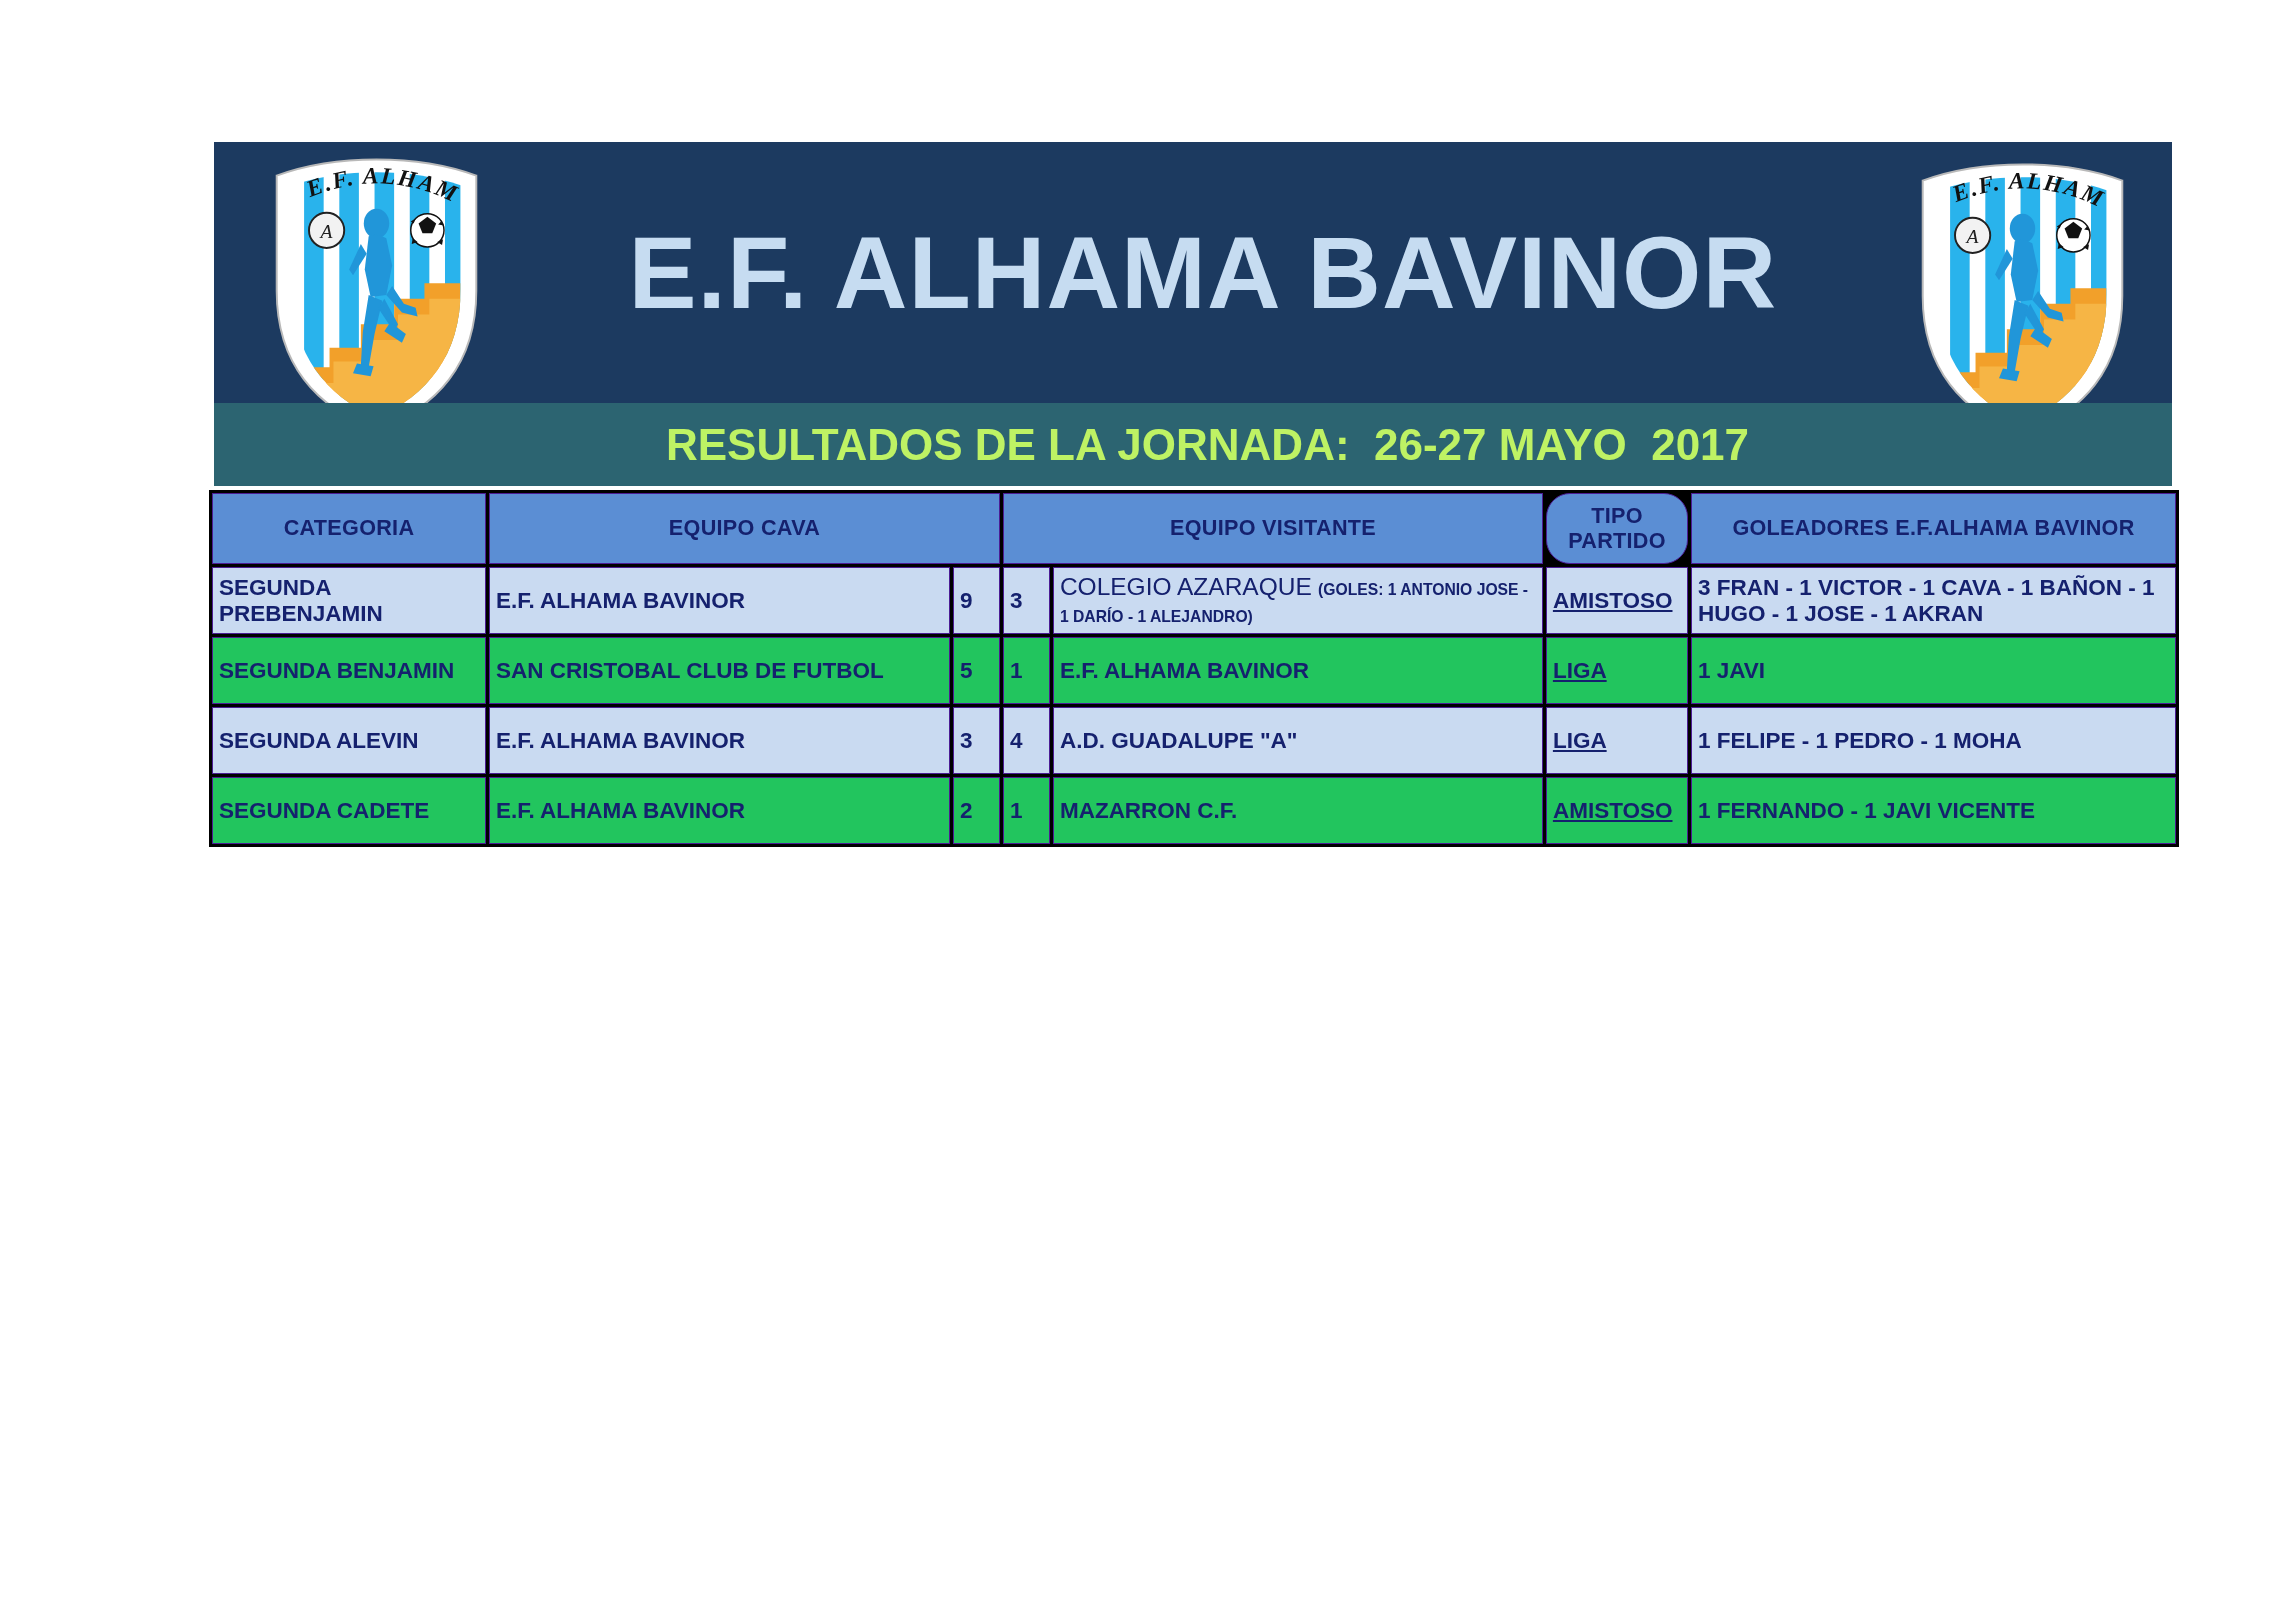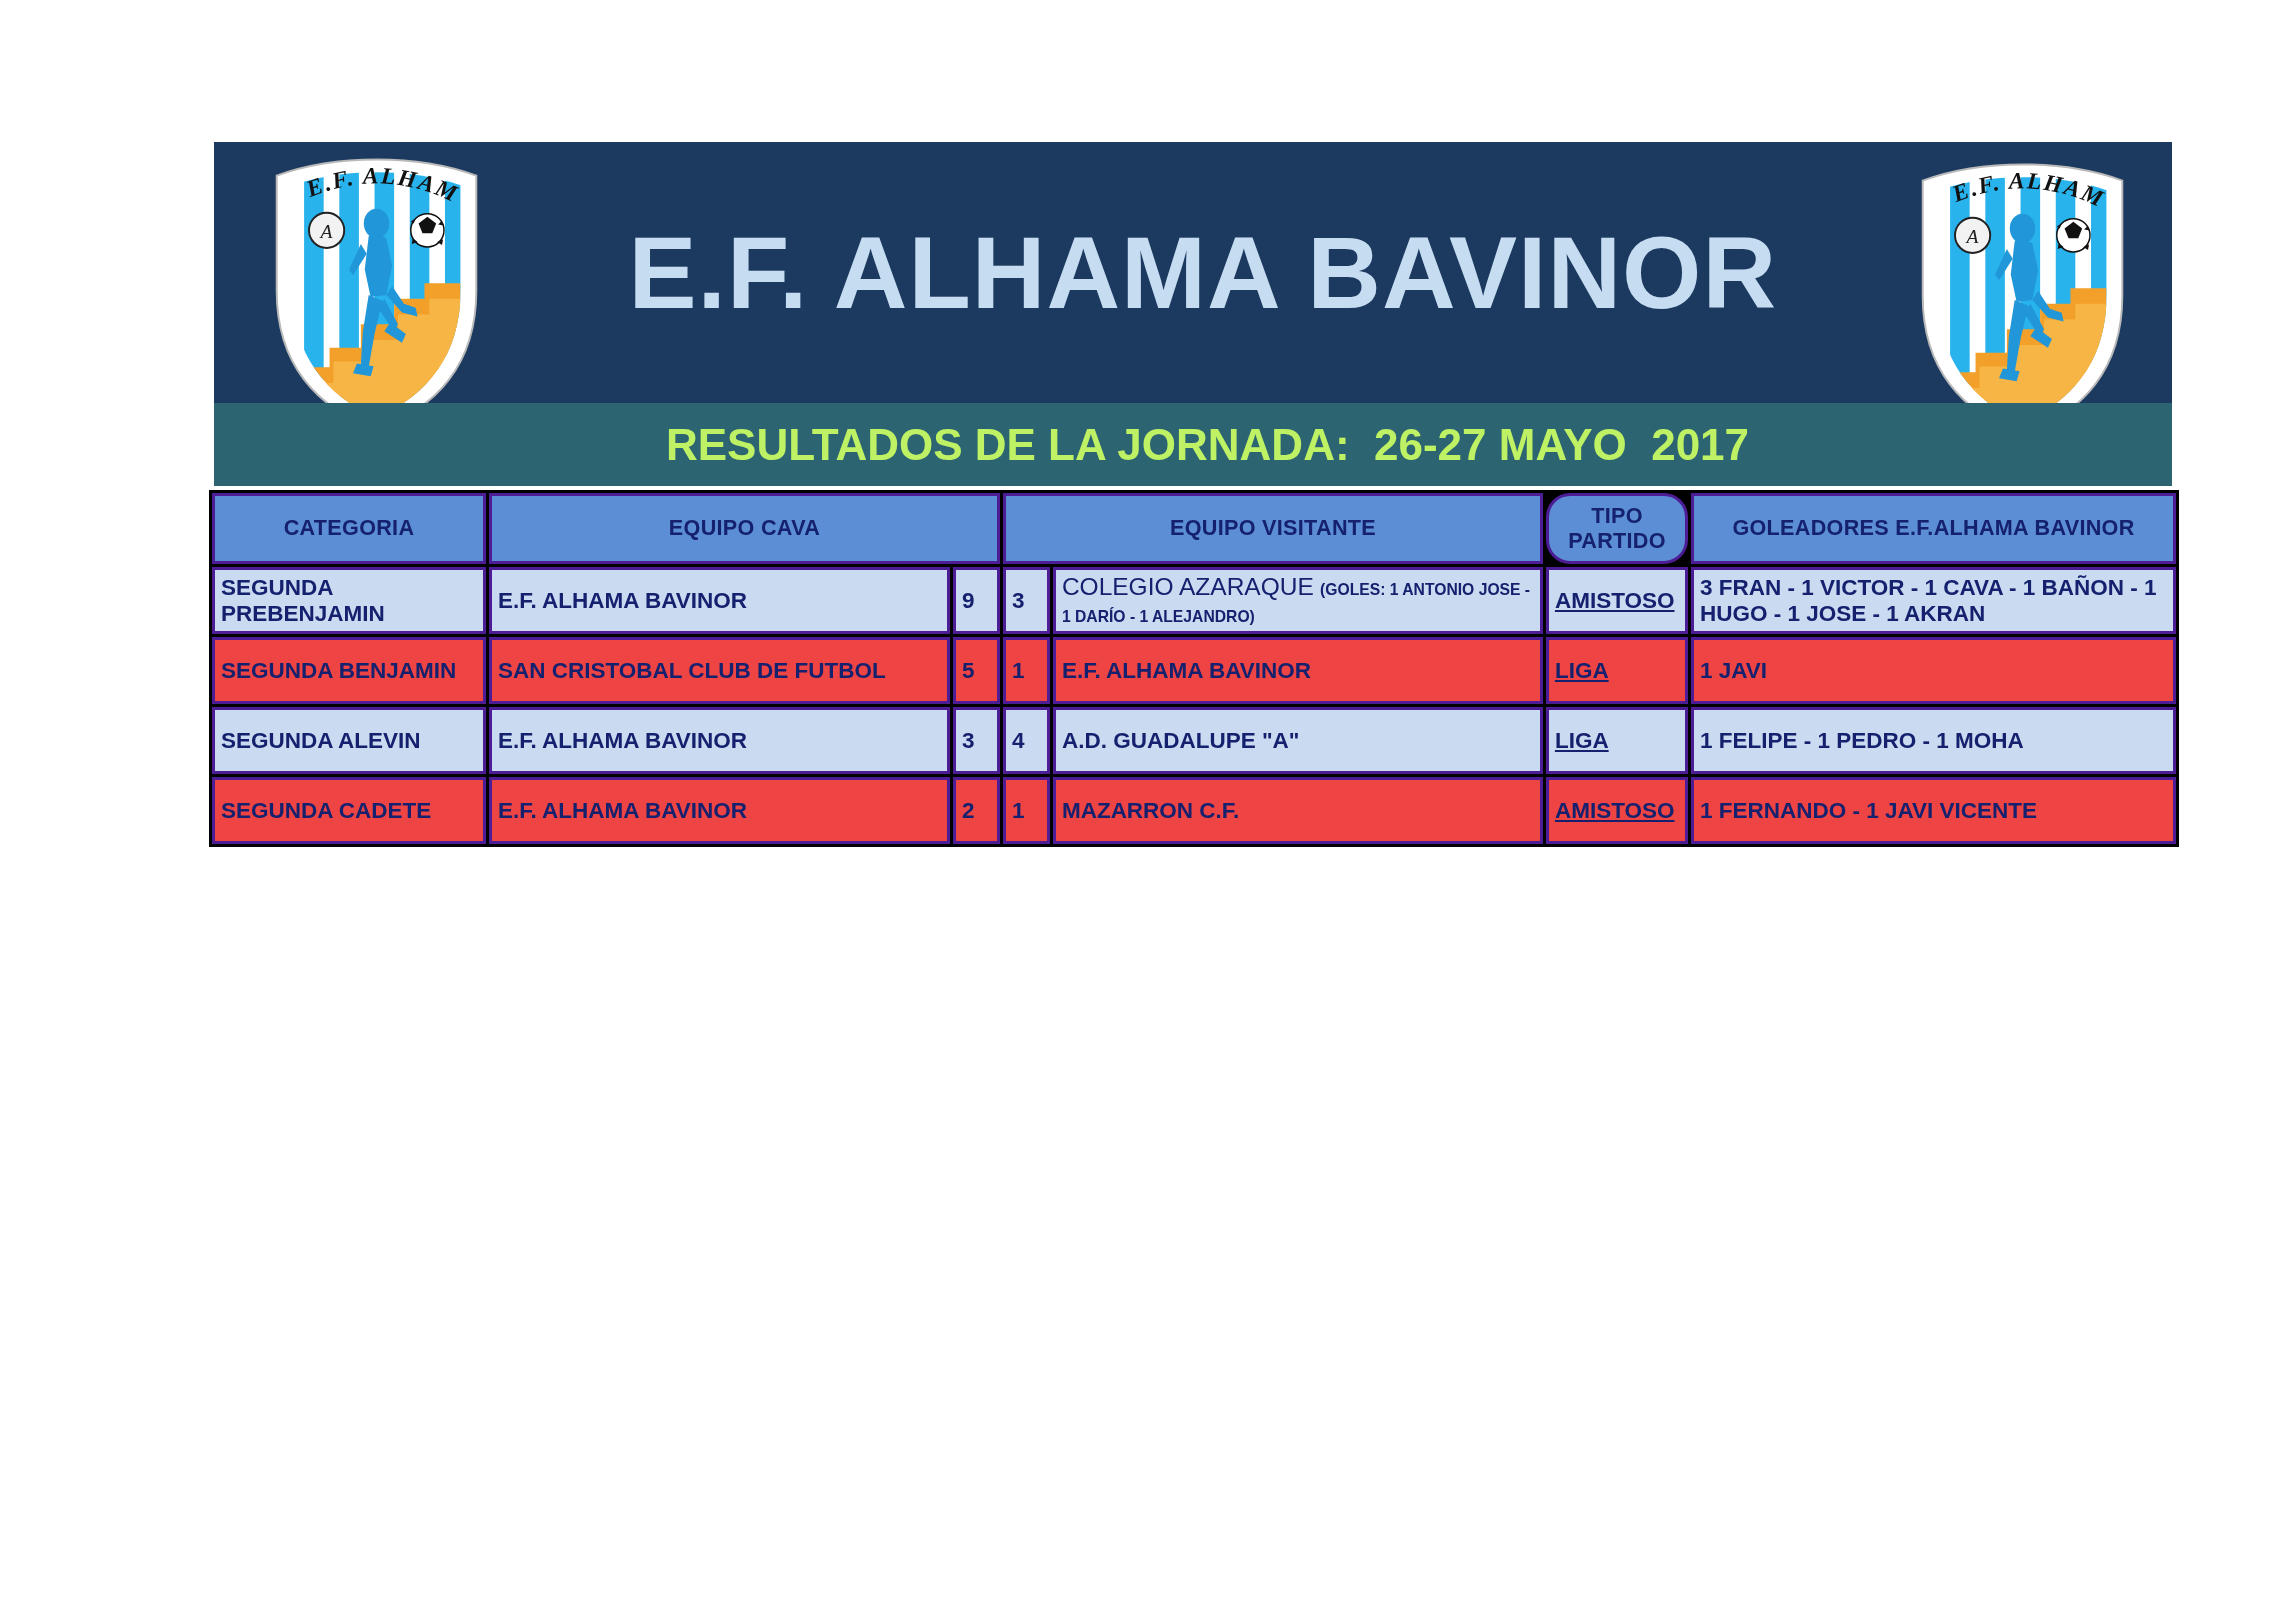--- a/index.html
+++ b/index.html
@@ -84,42 +84,42 @@
     width: 1970px;
   }
   table.results {
     border-collapse: separate;
     border-spacing: 3.9px 3.9px;
     width: 1970px;
     table-layout: fixed;
     background: #000000;
   }
   table.results th, table.results td {
-    border: 3px solid #4c1d95;
+    border: 1px solid #4c1d95;
     color: #15216e;
     vertical-align: middle;
     font-weight: bold;
     line-height: 1.15;
   }
   
   table.results thead th {
     background: #5b8ed4;
     height: 71px;
     font-size: 21.6px;
     letter-spacing: 0.3px;
   }
   th.h-tipo { font-size: 21.6px; line-height: 1.3; border-radius: 24px; }
 
   
   table.results tbody td {
     height: 67px;
     font-size: 22.5px;
     padding: 2px 5.9px;
   }
-  tr.shade-dark td { background: #ef4444; }
+  tr.shade-dark td { background: #22c55e; }
   tr.shade-light td { background: #c9daf1; }
 
   td.c-cat   { font-size: 21.6px; }
   td.c-local { font-size: 24.5px; }
   td.c-score { font-size: 25.5px; }
   td.c-vis   { font-size: 24.5px; }
   td.c-tipo  { font-size: 19.6px; text-decoration: underline; }
   td.c-gol   { font-size: 19.6px; }
 
   .vis-main { font-size: 24.5px; font-weight: normal; }

